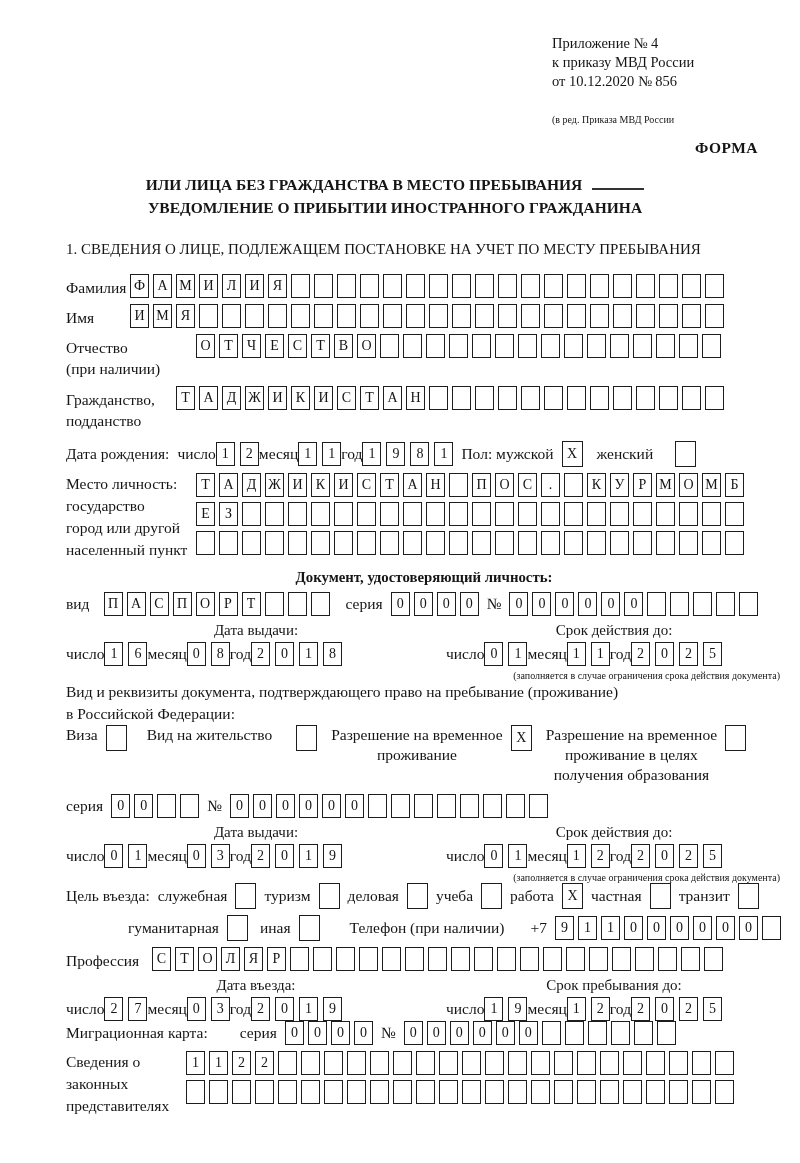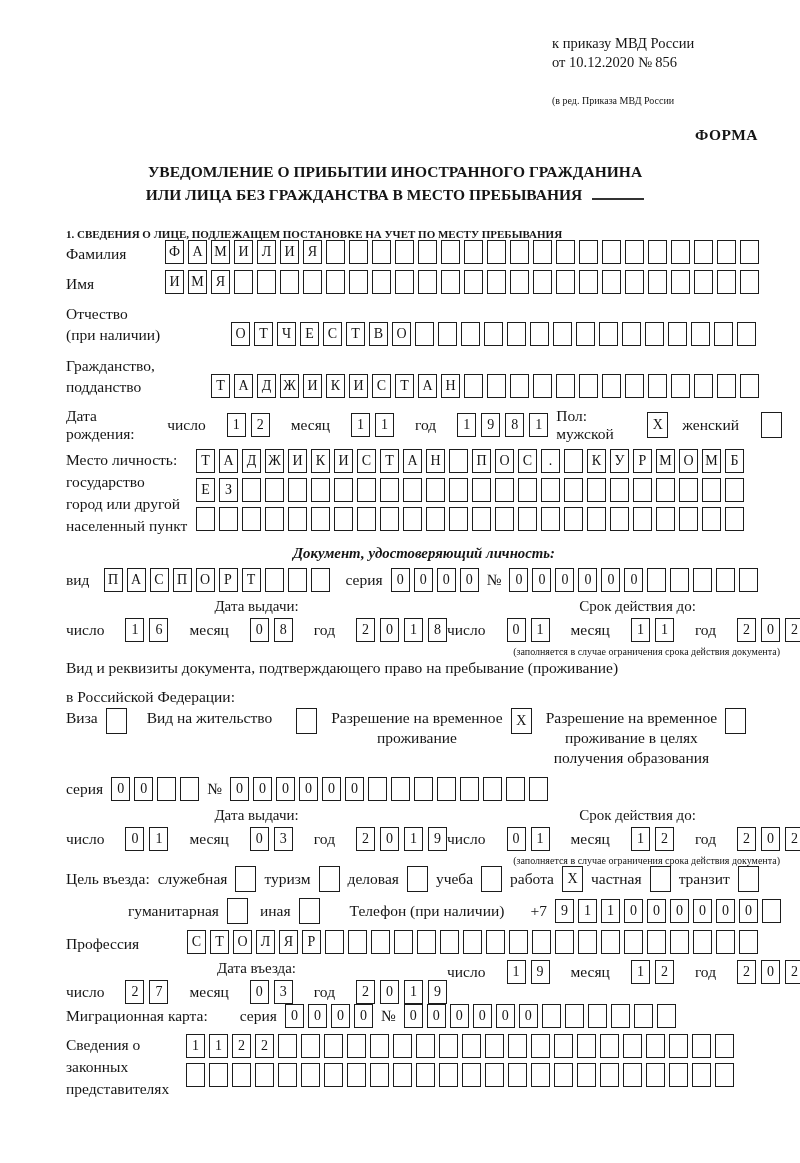--- a/index.html
+++ b/index.html
@@ -4,44 +4,44 @@
 <style>
   * { margin:0; padding:0; box-sizing:content-box; }
   html,body { background:#ffffff; }
   body { width:800px; font-family:"Liberation Serif", serif; color:#151515; }
   .page { width:800px; min-height:1163px; padding:34px 10px 20px 0; box-sizing:border-box; }
   .inner { padding-left:66px; padding-right:8px; }
 
   
   .appendix { margin-left:552px; font-size:14.5px; line-height:19px; }
   .revision { margin-left:552px; font-size:10px; line-height:18px; margin-top:20px; }
-  .forma { text-align:right; padding-right:32px; font-weight:bold; font-size:15.5px; margin-top:16px; letter-spacing:.5px; }
+  .forma { text-align:right; padding-right:32px; font-weight:bold; font-size:15.5px; margin-top:10px; letter-spacing:.5px; }
 
   .title { text-align:center; font-weight:bold; font-size:15.5px; line-height:23px; margin-top:16px; }
   .blank-underline { display:inline-block; width:52px; border-bottom:2px solid #333; height:14px; margin-left:10px; }
 
-  .sec-heading { font-weight:bold; font-size:11px; margin-top:22px; }
+  .sec-heading { font-weight:normal; font-size:15px; margin-top:22px; margin-bottom:16px; }
 
   
   .cells { display:inline-flex; gap:4px; vertical-align:middle; }
   .cell { display:inline-block; width:17px; height:22px; border:1.5px solid #1d1d1d;
           text-align:center; font-size:14px; line-height:22px; font-family:"Liberation Serif",serif; flex:0 0 auto; }
   .chk .cell { width:19px; height:24px; line-height:24px; }
 
-  .row { display:flex; align-items:flex-end; margin-bottom:6px;gap:35px; }
+  .row { display:flex; align-items:flex-start; margin-bottom:6px; }
   .row .lbl { font-size:15.5px; line-height:20px; padding-top:4px; }
   .lbl-col { flex:0 0 auto; }
   .w64 { width:64px; }  .w130 { width:130px; } .w110 { width:110px; } .w86 { width:86px; } .w120 { width:120px; }
 
   .sub { font-size:15.5px; line-height:22px; }
 
-  .dategrp { display:inline-flex; align-items:center; gap:21px; font-size:15.5px; white-space:nowrap; }
+  .dategrp { display:inline-flex; align-items:center; gap:0; font-size:15.5px; white-space:nowrap; }
   .dategrp .cells { gap:5px; }
 
-  .center-bold { text-align:center; font-weight:bold; font-size:14.8px; margin:8px 0 6px 0;font-style:italic; }
+  .center-bold { text-align:center; font-weight:bold; font-size:14.8px; margin:8px 0 6px 0; }
 
   .two-col { display:flex; }
   .col-l { flex:0 0 380px; }
   .col-r { flex:1 1 auto; }
   .grp-head { text-align:center; font-size:15px; margin-bottom:3px; }
   .note { text-align:right; font-size:10px; margin-top:4px; padding-right:2px; }
 
   .opt { display:inline-flex; align-items:flex-start; gap:8px; font-size:15.5px; }
   .opt .optlbl { text-align:center; line-height:20px; }
   .opts-row { display:flex; align-items:flex-start; gap:14px; margin-bottom:4px; }
@@ -52,31 +52,32 @@
   .multirow .rows { display:flex; flex-direction:column; gap:5px; }
   .stack { display:flex; flex-direction:column; font-size:15.5px; line-height:22px; }
   .mt8{} .mt14{margin-top:9px;}
 </style>
 </head>
 <body>
 
 <div class="page">
 
   <div class="appendix">
+    <div>Приложение № 4</div>
     <div>к приказу МВД России</div>
     <div>от 10.12.2020 № 856</div>
   </div>
   <div class="revision">
     <div>(в ред. Приказа МВД России</div>
   </div>
   <div class="forma">ФОРМА</div>
 
   <div class="title">
+    <div><span>ИЛИ ЛИЦА БЕЗ ГРАЖДАНСТВА В МЕСТО ПРЕБЫВАНИЯ</span><span class="blank-underline"></span></div>
     <div>УВЕДОМЛЕНИЕ О ПРИБЫТИИ ИНОСТРАННОГО ГРАЖДАНИНА</div>
-    <div><span>ИЛИ ЛИЦА БЕЗ ГРАЖДАНСТВА В МЕСТО ПРЕБЫВАНИЯ</span><span class="blank-underline"></span></div>
   </div>
 
   <div class="inner">
 
     <div class="sec-heading">1. СВЕДЕНИЯ О ЛИЦЕ, ПОДЛЕЖАЩЕМ ПОСТАНОВКЕ НА УЧЕТ ПО МЕСТУ ПРЕБЫВАНИЯ</div>
 
     <div class="row">
       <div class="lbl lbl-col w64">Фамилия</div>
       <div class="cells">
           <span class="cell">Ф</span>
@@ -406,21 +407,21 @@
               <span class="cell">0</span>
               <span class="cell">2</span>
               <span class="cell">5</span>
             </span>
         </div>
       </div>
     </div>
     <div class="note">(заполняется в случае ограничения срока действия документа)</div>
 
     <div class="sub mt8">Вид и реквизиты документа, подтверждающего право на пребывание (проживание)</div>
-    <div class="sub" style="margin-top:7px">в Российской Федерации:</div>
+    <div class="sub" style="margin-top:0">в Российской Федерации:</div>
 
     <div class="opts-row mt8">
       <span class="opt">
         <span class="optlbl"><span>Виза</span></span>
         <span class="cells chk">
             <span class="cell"></span>
           </span>
       </span>
       <span class="opt" style="margin-left:6px">
         <span class="optlbl"><span>Вид на жительство</span></span>
@@ -622,20 +623,21 @@
           <span>год</span>
           <span class="cells">
               <span class="cell">2</span>
               <span class="cell">0</span>
               <span class="cell">1</span>
               <span class="cell">9</span>
             </span>
         </div>
       </div>
       <div class="col-r">
+        <div class="grp-head">Срок пребывания до:</div>
         <div class="dategrp">
           <span>число</span>
           <span class="cells">
               <span class="cell">1</span>
               <span class="cell">9</span>
             </span>
           <span>месяц</span>
           <span class="cells">
               <span class="cell">1</span>
               <span class="cell">2</span>

